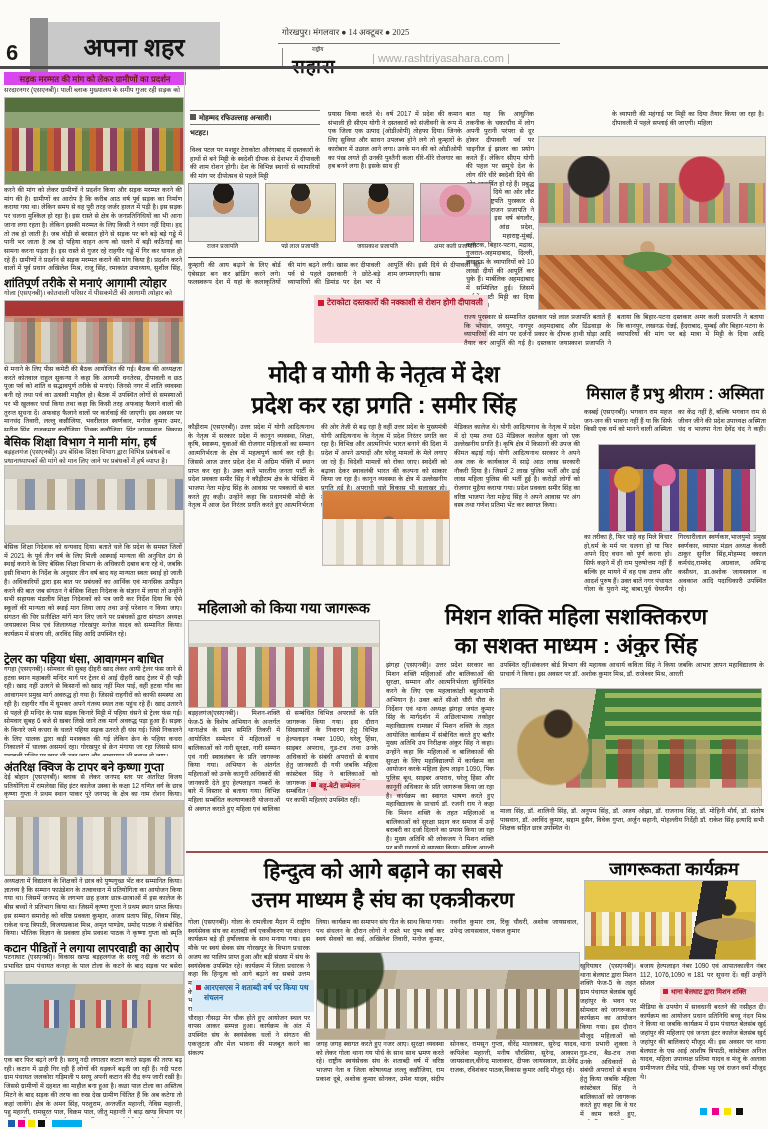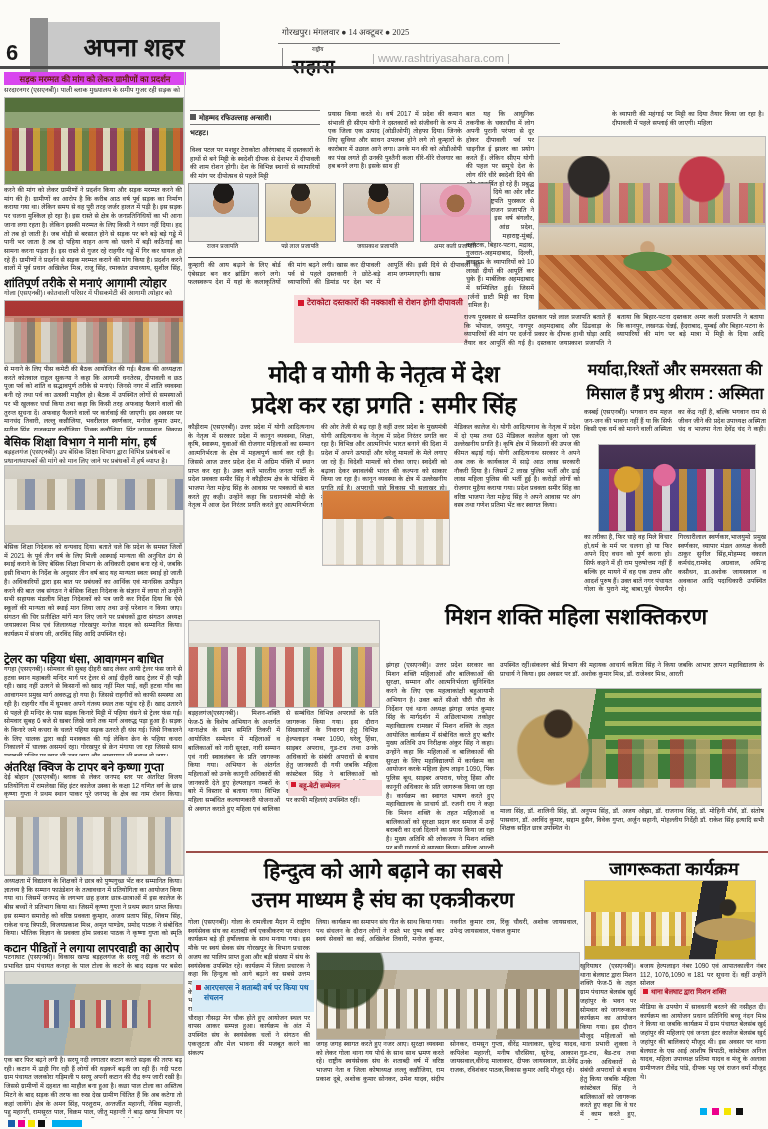--- a/index.html
+++ b/index.html
@@ -7,21 +7,21 @@
   .abs{position:absolute;}
   .t{font-size:6.4px;line-height:1.36;text-align:justify;overflow:hidden;color:#222;}
   .intro{font-size:6.6px;line-height:1.35;overflow:hidden;color:#222;}
   .hl{font-weight:bold;color:#0d0d0d;text-align:center;overflow:hidden;}
   .railhl{font-size:11.5px;font-weight:bold;text-align:left;color:#111;overflow:hidden;}
   .ph{position:absolute;overflow:hidden;background:#d8d4ca;border:0.5px solid #bbb;}
   .cols2{column-count:2;column-gap:6px;}
   .cols3{column-count:3;column-gap:7px;}
   .box{position:absolute;display:flex;align-items:flex-start;gap:3px;padding:3px 4px;overflow:hidden;}
   .box .sq{flex:0 0 auto;width:6px;height:6px;margin-top:2px;background:#d6182e;}
-  .pinkbox{background:#f7dadb;}
+  .pinkbox{background:#f7dadb;margin-left:20px;}
   .pinkbox .bt{font-size:8px;font-weight:bold;color:#a51326;line-height:1.3;text-align:center;}
   .bluebox{background:#d9ecf7;}
   .bluebox .bt{font-size:7.5px;font-weight:bold;color:#1464a5;line-height:1.3;text-align:left;}
   .redline{position:absolute;background:#9c4f4a;height:2px;}
   .caprow{font-size:6px;color:#222;text-align:center;overflow:hidden;}
   .mark{position:absolute;width:7px;height:7px;}
   .pimg{width:100%;height:57px;border:0.5px solid #999;}
   .pcell{width:69px;display:inline-block;vertical-align:top;margin-right:4px;}
   .byline{font-size:7px;font-weight:bold;color:#222;}
   .hair{border-top:1px solid #777;}
@@ -126,36 +126,37 @@
     <span>राज्य पुरस्कार से सम्मानित दस्तकार पन्ने लाल प्रजापति बताते हैं कि भोपाल, जयपुर, नागपुर अहमदाबाद और ढिंढवाड़ा के व्यापारियों की मांग पर दर्जनों प्रकार के दीपक हाथी घोड़ा आदि तैयार कर आपूर्ति की गई है। दस्तकार जयप्रकाश प्रजापति ने बताया कि बिहार-पटना</span> <span>दस्तकार अमर कली प्रजापति ने बताया कि कानपुर, लखनऊ चेन्नई, हैदराबाद, मुम्बई और बिहार-पटना के व्यापारियों की मांग पर बड़े मात्रा में मिट्टी के दिया आदि कलाकृतियों की आपूर्ति की जा चुकी हैं। कान्हा में पटना की आखिरी गाड़ी भरी जा रही है।</span>
   </div>
 
   <div class="abs hl" style="left:188px;top:357px;width:392px;height:30px;font-size:23px;">मोदी व योगी के नेतृत्व में देश</div>
   <div class="abs hl" style="left:188px;top:388px;width:392px;height:30px;font-size:23px;">प्रदेश कर रहा प्रगति : समीर सिंह</div>
   <div class="abs t cols3" style="left:188px;top:423px;width:392px;height:172px;">
     <span>कौड़ीराम (एसएनबी)। उत्तर प्रदेश में योगी आदित्यनाथ के नेतृत्व में सरकार प्रदेश में कानून व्यवस्था, शिक्षा, कृषि, स्वास्थ्य, युवाओं की रोजगार महिलाओं का सम्मान आत्मनिर्भरता के क्षेत्र में महत्वपूर्ण कार्य कर रही है। जिससे आज उत्तर प्रदेश देश में अग्रिम पंक्ति में स्थान प्राप्त कर रहा है। उक्त बातें भारतीय जनता पार्टी के प्रदेश प्रवक्ता समीर सिंह ने कौड़ीराम क्षेत्र के पोखिरा में भाजपा नेता महेन्द्र सिंह के आवास पर पत्रकारों से बात करते हुए कही। उन्होंने कहा कि प्रधानमंत्री मोदी के नेतृत्व में आज देश निरंतर प्रगति करते हुए आत्मनिर्भरता की ओर तेजी से बढ़ रहा है वहीं उत्तर प्रदेश के मुख्यमंत्री योगी आदित्यनाथ के नेतृत्व में प्रदेश निरंतर प्रगति कर रहा है। विभिन्न और आत्मनिर्भर भारत बनाने की दिशा में प्रदेश में अपने उत्पादों और घरेलू मामलों के मेले</span> <span>लगाए जा रहे हैं। विदेशी मामलों को रोका जाए। स्वदेशी को बढ़ावा देकर स्वावलंबी भारत की कल्पना को साकार किया जा रहा है। कानून व्यवस्था के क्षेत्र में उल्लेखनीय प्रगति हुई है। अपराधी चाहे विकास भी सलाखर हो। उनके साथ कोई नरमी नहीं। स्वास्थ्य के क्षेत्र में निरंतर प्रगति हुई है। वर्ष</span> <span>2017 में पहले प्रदेश में केवल 13 मेडिकल कालेज थे। योगी आदित्यनाथ के नेतृत्व में प्रदेश में दो एम्स तथा 63 मेडिकल कालेज खुला जो एक उल्लेखनीय प्रगति है। कृषि क्षेत्र में किसानों की उपज की कीमत बढ़ाई गई। योगी आदित्यनाथ सरकार ने अपने अब तक के कार्यकाल में साढ़े आठ लाख सरकारी नौकरी दिया है। जिसमें 2 लाख पुलिस भर्ती और ढाई लाख महिला पुलिस की भर्ती हुई है। करोड़ों लोगों को रोजगार मुहैया कराया गया। प्रदेश प्रवक्ता समीर सिंह का वरिष्ठ भाजपा नेता महेन्द्र सिंह ने अपने आवास पर अंग वस्त्र तथा गणेश प्रतिमा भेंट कर स्वागत किया।</span>
   </div>
   <div class="ph" style="left:322px;top:490px;width:126px;height:74px;background-image:repeating-linear-gradient(90deg,#f2efe8 0 13px,#e0dacb 13px 21px,#f5f2ea 21px 33px,#d8d0bd 33px 40px),radial-gradient(circle at 52% 44%,#8a6a4a 0 9%,transparent 10%),linear-gradient(#d9823e,#c2602c);background-size:100% 62%,100% 100%,100% 100%;background-position:0 100%,0 0,0 0;background-repeat:no-repeat;"></div>
 
-  <div class="abs hl" style="left:584px;top:358px;width:182px;height:22px;font-size:16px;">मर्यादा,रिश्तों और समरसता की</div>
   <div class="abs hl" style="left:584px;top:382px;width:182px;height:22px;font-size:16px;">मिसाल हैं प्रभु श्रीराम : अस्मिता</div>
   <div class="abs t cols2" style="left:584px;top:408px;width:182px;height:34px;">कस्बई (एसएनबी)। भगवान राम महज जन-जन की भावना नहीं हैं या कि सिर्फ किसी एक धर्म को मानने वाली अस्मिता का केंद्र नहीं है, बल्कि भगवान राम से जीवन जीने की प्रदेश उपाध्यक्ष अस्मिता चंद व भाजपा नेता देवेंद्र चंद ने कही। इस अवसर पर महंत रवींद्र दास महाराज, पुजारी शैलेश दास अदि</div>
   <div class="ph" style="left:598px;top:444px;width:156px;height:86px;background-image:radial-gradient(circle at 18% 40%,#d8a030 0 9%,transparent 10%),radial-gradient(circle at 42% 35%,#e06a9a 0 10%,transparent 11%),repeating-linear-gradient(90deg, rgba(60,110,180,.8) 0 10px, rgba(200,60,110,.8) 10px 19px, rgba(240,240,240,.85) 19px 27px, rgba(90,70,150,.8) 27px 36px, rgba(230,170,60,.75) 36px 44px),linear-gradient(#4a3558,#2e2240);background-size:100% 100%,100% 100%,100% 72%,100% 100%;background-position:0 0,0 0,0 100%,0 0;background-repeat:no-repeat;"></div>
   <div class="abs t cols2" style="left:584px;top:533px;width:182px;height:62px;">का तरीका है, फिर चाहे वह मिले विचार हो,धर्म के मर्म पर चलना हो या फिर अपने दिए वचन को पूर्ण करना हो। सिर्फ कहने में ही राम पुरुषोत्तम नहीं हैं बल्कि हर मायने में वह एक उत्तम और आदर्श पुरुष हैं। उक्त बातें नगर पंचायत गोला के पुराने मंटू बाबा,पूर्व चेयरमैन गिरधारीलाल स्वर्णकार,भाजयुमो प्रमुख स्वर्णकार, व्यापार मंडल अध्यक्ष केवरी ठाकुर सुनील सिंह,मोहम्मद वकाल कर्मचंद,रामवेद अग्रवाल, अमिन्द्र कसौधन, डा.अशोक जायसवाल व अवकाश आदि पदाधिकारी उपस्थित रहे।</div>
 
+  <div class="abs hl" style="left:188px;top:597px;width:192px;height:20px;font-size:14.5px;">महिलाओ को किया गया जागरूक</div>
   <div class="ph" style="left:188px;top:620px;width:190px;height:86px;background-image:linear-gradient(180deg,#eceae4 0 26%,transparent 26%),repeating-linear-gradient(90deg, rgba(200,70,60,.7) 0 9px, rgba(240,238,230,.9) 9px 18px, rgba(80,130,90,.6) 18px 25px, rgba(220,160,60,.7) 25px 32px, rgba(150,60,120,.6) 32px 39px, rgba(235,230,220,.9) 39px 48px),linear-gradient(#ddd8cc,#bdb5a4);background-size:100% 100%,100% 70%,100% 100%;background-position:0 0,0 100%,0 0;background-repeat:no-repeat;"></div>
   <div class="abs t cols2" style="left:188px;top:709px;width:190px;height:140px;">
     <span>बड़हलगंज(एसएनबी)। मिशन-शक्ति फेज-5 के विशेष अभियान के अन्तर्गत थानाक्षेत्र के ग्राम समिति तिकरी में आयोजित सम्मेलन में महिलाओं व बालिकाओं को नारी सुरक्षा, नारी सम्मान एवं नारी स्वावलंबन के प्रति जागरूक किया गया। अभियान के अंतर्गत महिलाओं को उनके कानूनी अधिकारों की जानकारी देते हुए हेल्पलाइन नम्बरों के बारे में विस्तार से बताया गया।</span> <span>विभिन्न महिला सम्बंधित कल्याणकारी योजनाओं से अवगत कराते हुए महिला एवं बालिका से सम्बंधित विभिन्न अपराधों के प्रति जागरूक किया गया। इस दौरान सिखायातों के निवारण हेतु विभिन्न हेल्पलाइन नम्बर 1090, घरेलू हिंसा, साइबर अपराध, गुड-टच तथा उनके अधिकारों के संबंधी अपराधों से बचाव हेतु जानकारी दी गयी जबकि महिला कांस्टेबल सिंह ने बालिकाओं को जागरूक करते हुए कहा कि वे बेझिझक सम्बंधित नम्बरों पर सूचना दें। इस अवसर पर काफी महिलाएं उपस्थित रहीं।</span>
   </div>
   <div class="box pinkbox" style="left:288px;top:780px;width:88px;height:14px;padding:1px 3px;">
     <span class="sq" style="width:5px;height:5px;margin-top:1px;"></span>
     <span class="bt" style="font-size:7px;">बहू-बेटी सम्मेलन</span>
   </div>
 
   <div class="abs hl" style="left:386px;top:600px;width:380px;height:28px;font-size:22px;">मिशन शक्ति महिला सशक्तिकरण</div>
+  <div class="abs hl" style="left:386px;top:629px;width:380px;height:28px;font-size:22px;">का सशक्त माध्यम : अंकुर सिंह</div>
   <div class="abs t" style="left:386px;top:661px;width:108px;height:188px;">झंगहा (एसएनबी)। उत्तर प्रदेश सरकार का मिशन शक्ति महिलाओं और बालिकाओं की सुरक्षा, सम्मान और आत्मनिर्भरता सुनिश्चित करने के लिए एक महत्वाकांक्षी बहुआयामी अभियान है। उक्त बातें सीओ चौरी चौरा के निर्देशन एवं थाना अध्यक्ष झंगहा जयंत कुमार सिंह के मार्गदर्शन में अछिलाभाव्य तकोहर महाविद्यालय रामखर में मिशन शक्ति के तहत आयोजित कार्यक्रम में संबोधित करते हुए बतौर मुख्य अतिथि उप निरीक्षक अंकुर सिंह ने कहा। उन्होंने कहा कि महिलाओं व बालिकाओं की सुरक्षा के लिए महाविद्यालयों में कार्यक्रम का आयोजन करके महिला हेल्प लाइन 1090, पिंक पुलिस बूथ, साइबर अपराध, घरेलू हिंसा और कानूनी अधिकार के प्रति जागरूक किया जा रहा है। कार्यक्रम का स्वागत भाषण करते हुए महाविद्यालय के प्राचार्य डॉ. रजनी राय ने कहा कि मिशन शक्ति के तहत महिलाओं व बालिकाओं को सुरक्षा प्रदान कर समाज में उन्हें बराबरी का दर्जा दिलाने का प्रयास किया जा रहा है। मुख्य अतिथि श्री लोकजय ने मिशन शक्ति पर बड़ी गहराई से व्याख्या किया। महिला आरक्षी सुप्रिया सिंह अपने 1090 के बारे में गहराई में चर्चा किया। इस अवसर पर आरक्षी संदीप कुमार, महिला आरक्षी लक्ष्मी किरन भी</div>
   <div class="abs t" style="left:500px;top:661px;width:264px;height:25px;">उपस्थित रहीं।संकलन बोर्ड विभाग की महायक आचार्य कविता सिंह ने किया जबकि आभार ज्ञापन महाविद्यालय के प्राचार्य ने किया। इस अवसर पर डॉ. अशोक कुमार मिश्र, डॉ. राजेश्वर मिश्र, आरती</div>
   <div class="ph" style="left:500px;top:688px;width:260px;height:116px;background-image:radial-gradient(circle at 22% 30%,#3a2e22 0 6%,transparent 7%),radial-gradient(circle at 20% 52%,#b99a5e 0 16%,transparent 17%),repeating-linear-gradient(90deg, rgba(185,60,60,.7) 0 14px, rgba(120,140,90,.7) 14px 26px, rgba(190,165,110,.8) 26px 40px, transparent 40px 52px),linear-gradient(180deg,transparent 0 78%,#ddd2ba 78% 100%),repeating-linear-gradient(0deg, rgba(250,240,120,.5) 0 5px, transparent 5px 14px),linear-gradient(100deg,#cfc4a8 0 34%,#3f7d3a 34% 100%);background-size:100% 100%,100% 100%,75% 42%,100% 100%,60% 56%,100% 100%;background-position:0 0,0 0,100% 74%,0 0,100% 0,0 0;background-repeat:no-repeat;"></div>
   <div class="abs t" style="left:500px;top:807px;width:264px;height:42px;">माला सिंह, डॉ. शालिनी सिंह, डॉ. अनुपम सिंह, डॉ. अजय ओझा, डॉ. राजनाथ सिंह, डॉ. मोहिनी मौर्य, डॉ. संतोष पासवान, डॉ. अरविंद कुमार, सद्दाम हुसैन, विवेक गुप्ता, अर्जुन सहानी, मोहल्लीय निर्देही डॉ. राकेश सिंह इत्यादि सभी शिक्षक सहित छात्र उपस्थित थे।</div>
 
   <div class="redline" style="left:186px;top:851px;width:582px;"></div>
 
   <div class="abs hl" style="left:188px;top:856px;width:390px;height:28px;font-size:21px;">हिन्दुत्व को आगे बढ़ाने का सबसे</div>
   <div class="abs hl" style="left:188px;top:885px;width:390px;height:28px;font-size:21px;">उत्तम माध्यम है संघ का एकत्रीकरण</div>
   <div class="abs t" style="left:188px;top:918px;width:122px;height:208px;">गोला (एसएनबी)। गोला के रामलीला मैदान में राष्ट्रीय स्वयंसेवक संघ का शताब्दी वर्ष एकत्रीकरण पर संचलन कार्यक्रम बड़े ही हर्षोल्लास के साथ मनाया गया। इस मौके पर स्वयं सेवक संघ गोरखपुर के विभाग प्रचारक अजय का पालिप प्राप्त हुआ और बड़ी संख्या में संघ के स्वयंसेवक उपस्थित रहे। कार्यक्रम में जिला प्रचारक ने कहा कि हिन्दुत्व को आगे बढ़ाने का सबसे उत्तम माध्यम संघ का एकत्रीकरण है। हमें संगठित होकर संघ के शताब्दी वर्ष को ऐतिहासिक बनाना है और विकसित भारत के सपने को साकार करना है। पथ संचलन रामलीला मैदान से वैकरी चौराहा तहसील चौराहा चंद चौराहा नौसढ़ा मेन चौक होते हुए आयोजन स्थल पर वापस आकर सम्पन्न हुआ। कार्यक्रम के अंत में उपस्थित संघ के स्वयंसेवक चलों ने संगठन की एकजुटता और मेल भावना की मजबूत करने का संकल्प</div>

